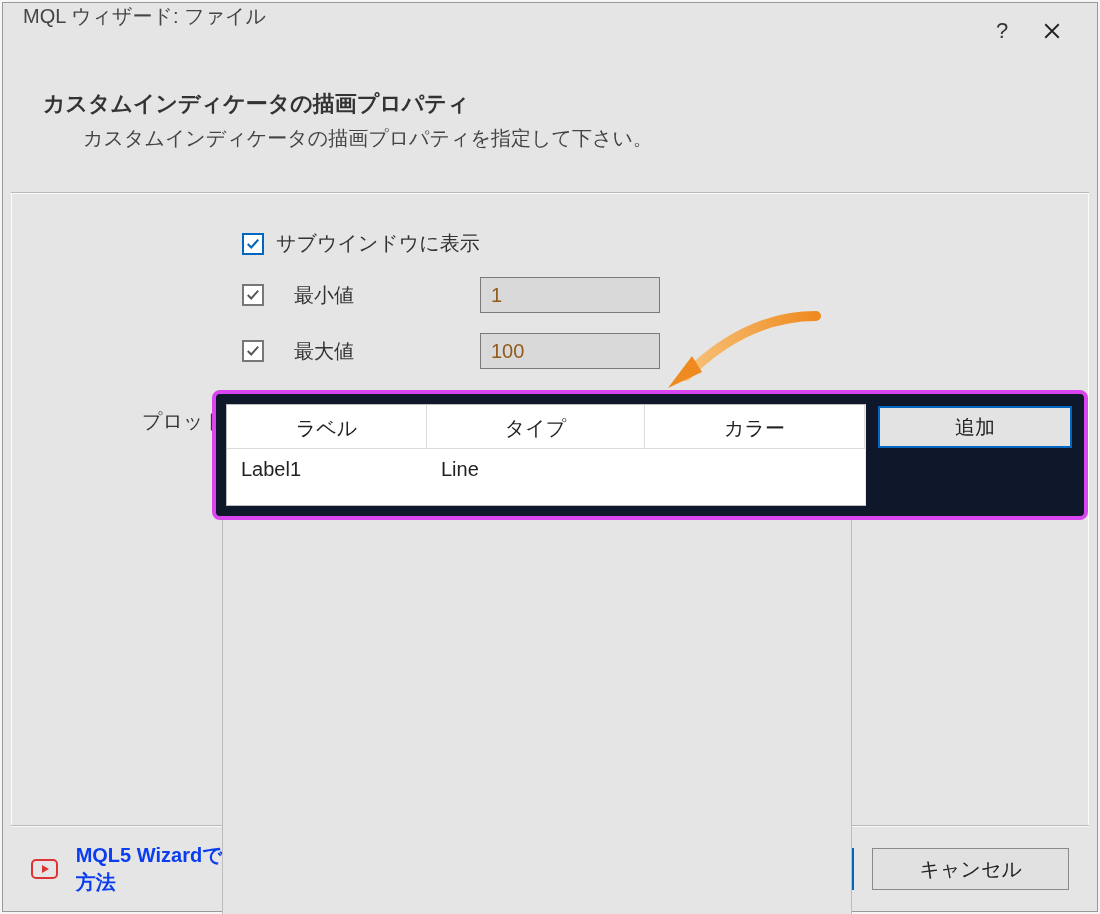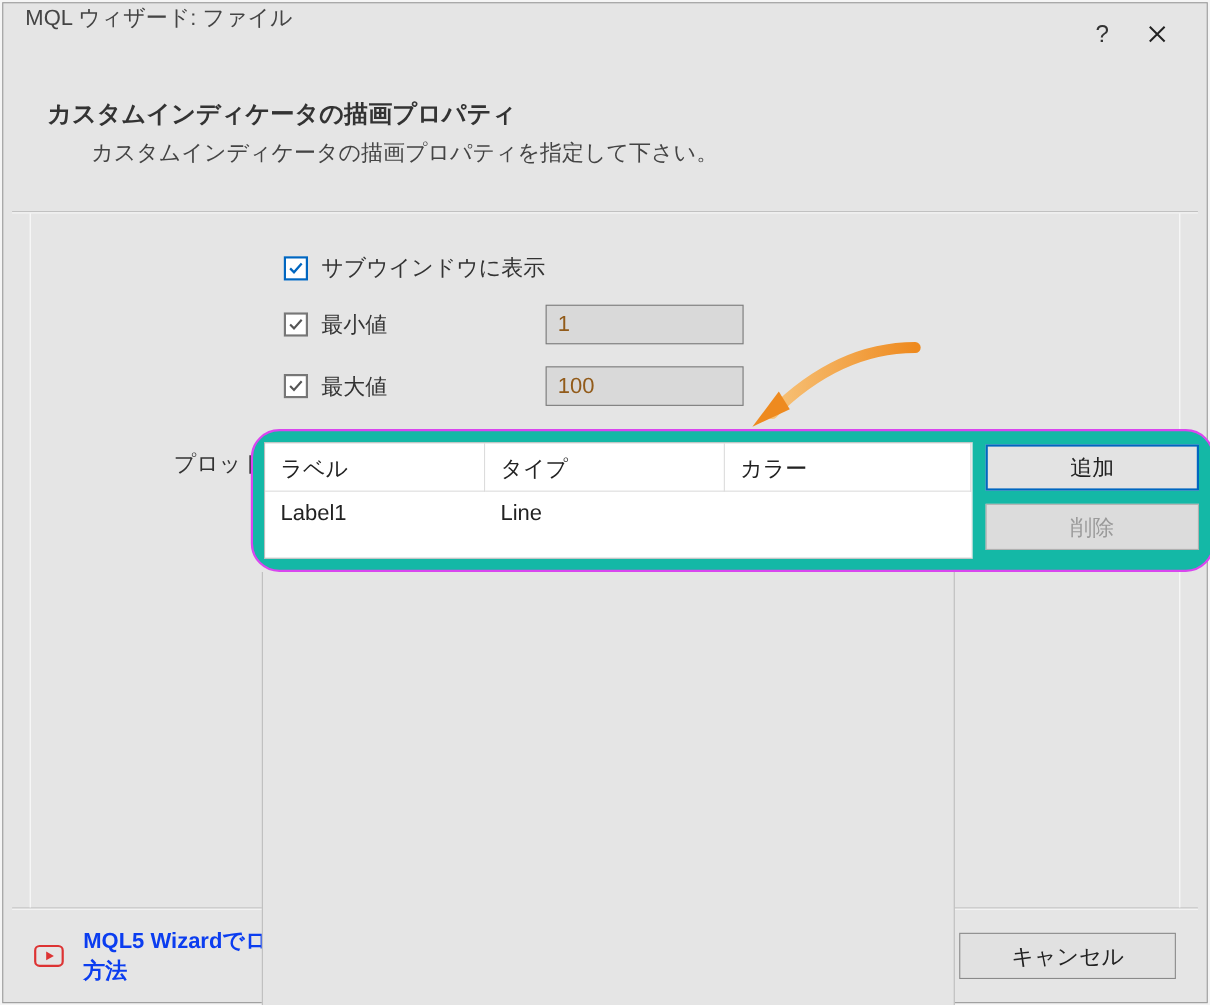--- a/index.html
+++ b/index.html
@@ -17,37 +17,37 @@
     width: 50px; height: 56px; display: flex; align-items: center; justify-content: center;
     font-size: 22px; color: #333;
   }
   .header-section {
     padding: 30px 17px 40px 40px;
   }
   .header-section .heading { font-size: 22px; font-weight: 700; color: #333; }
   .header-section .subheading { font-size: 20px; color: #444; padding-left: 40px; margin-top: 6px; }
   .sep { border-top: 1px solid #b8b8b8; border-bottom: 1px solid #fafafa; height: 2px; margin: 0 8px; }
   .body {
-    flex: 1; margin: 0 24px; border-left: 1px solid #fafafa; border-right: 1px solid #fafafa;
-    padding: 36px 30px 0 30px; position: relative;
+    flex: 1; margin: 0 8px; border-left: 1px solid #fafafa; border-right: 1px solid #fafafa;
+    padding: 36px 30px 0 30px; position: relative; text-align: center;
   }
   .row { display: flex; align-items: center; margin-bottom: 20px; }
   .check { width: 22px; height: 22px; border: 2px solid #777; background: #fff; margin-left: 200px; display: flex; align-items: center; justify-content: center; }
   .check.blue { border-color: #0066c0; }
   .check svg { width: 14px; height: 14px; }
   .check-label { font-size: 20px; color: #333; margin-left: 12px; }
   .num-input {
     width: 180px; height: 36px; border: 1px solid #7a7a7a; background: #d9d9d9;
     margin-left: 108px; padding: 0 10px; font-size: 20px; color: #925b1a;
     display: flex; align-items: center;
   }
   .plot-label { font-size: 20px; color: #333; position: absolute; left: 130px; top: 214px; }
   .plot-area {
     position: absolute; left: 200px; top: 196px; width: 876px; height: 130px;
-    border: 2px solid #d946ef; border-radius: 26px; background: #14b8a6;
+    border: 4px solid #d946ef; border-radius: 8px; background: #0f172a;
     padding: 10px 12px 10px 10px; display: flex; gap: 12px;
   }
   .plot-area::before {
     content: ""; position: absolute; inset: -2px; border-radius: 22px;
   }
   .plot-table {
     flex: 1; border: 1px solid #bcbcbc; border-right: 1px solid #e8e8e8; background: #fff;
     display: flex; flex-direction: column;
   }
   .plot-head { display: flex; height: 44px; }
@@ -154,21 +154,20 @@
           <div class="c c2">タイプ</div>
           <div class="c c3">カラー</div>
         </div>
         <div class="plot-row">
           <div class="c c1">Label1</div>
           <div class="c c2">Line</div>
         </div>
       </div>
       <div class="side-btns">
         <div class="btn primary">追加</div>
-        <div class="btn disabled">削除</div>
       </div>
     </div>
 
     <div class="plot-below"></div>
 
   </div>
 
   <div class="sep"></div>
 
   <div class="footer">

